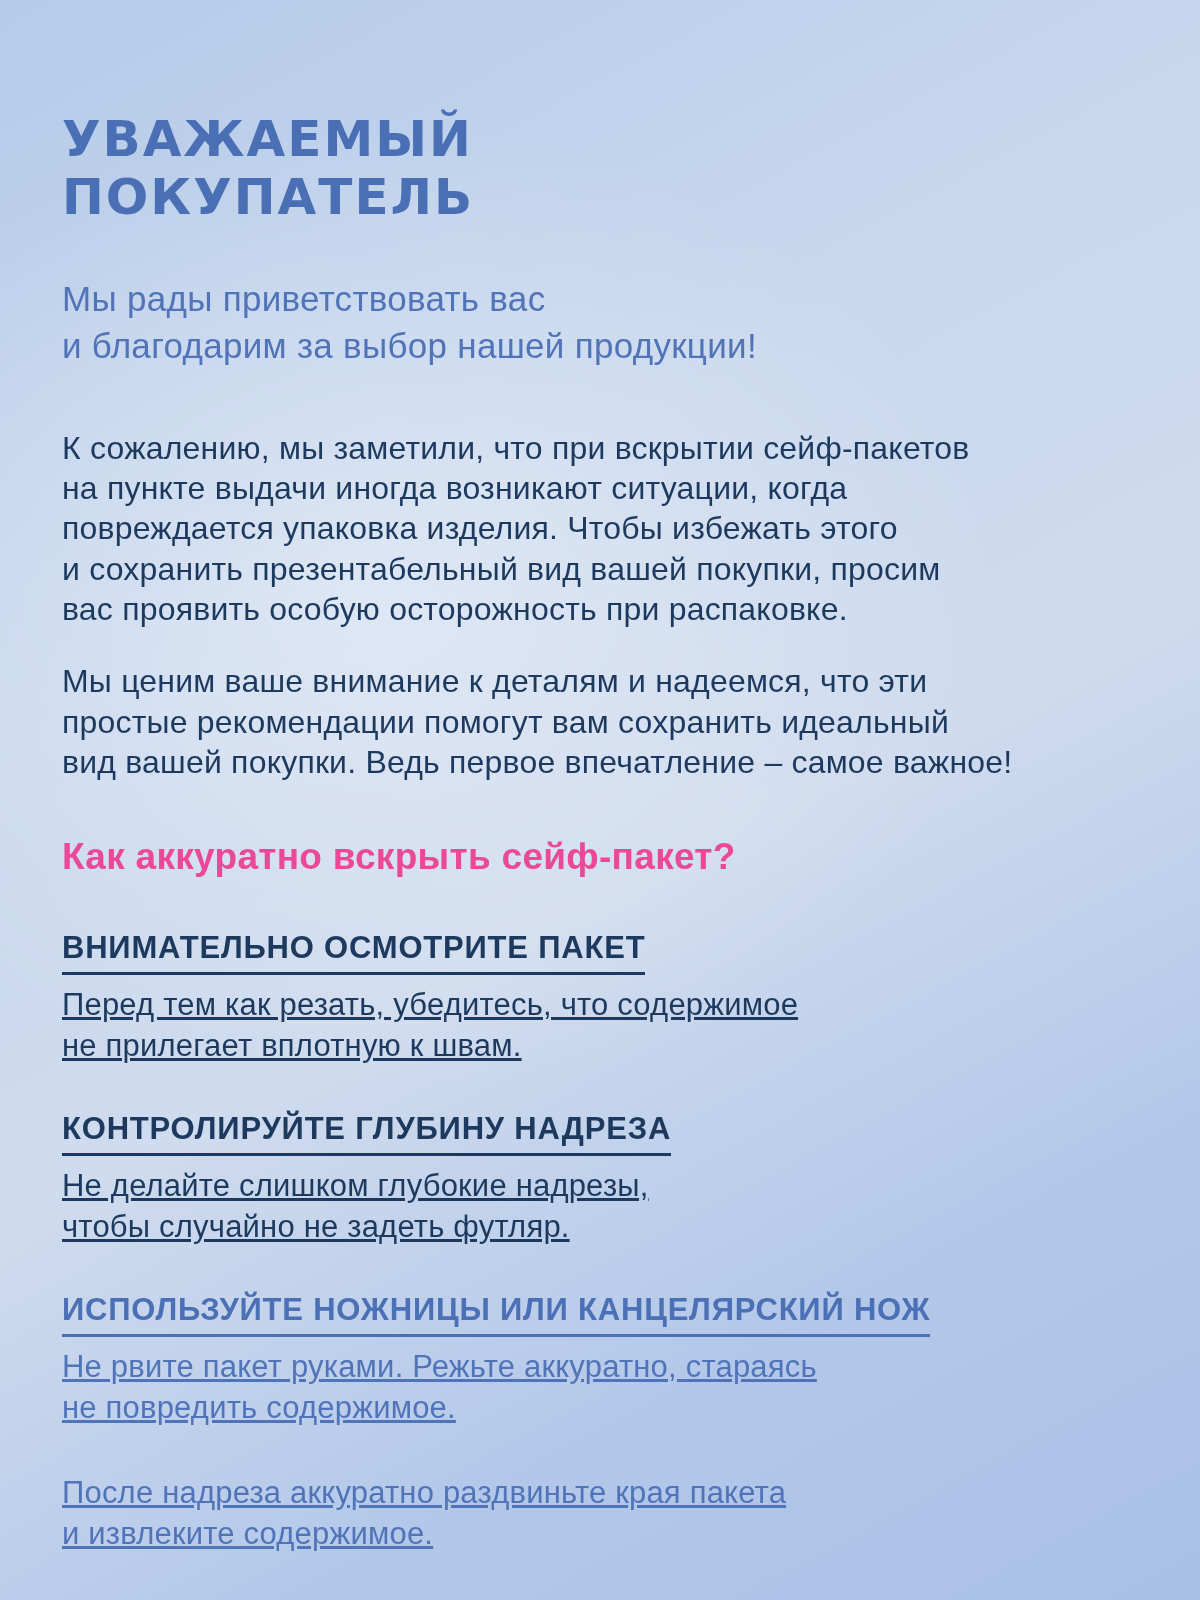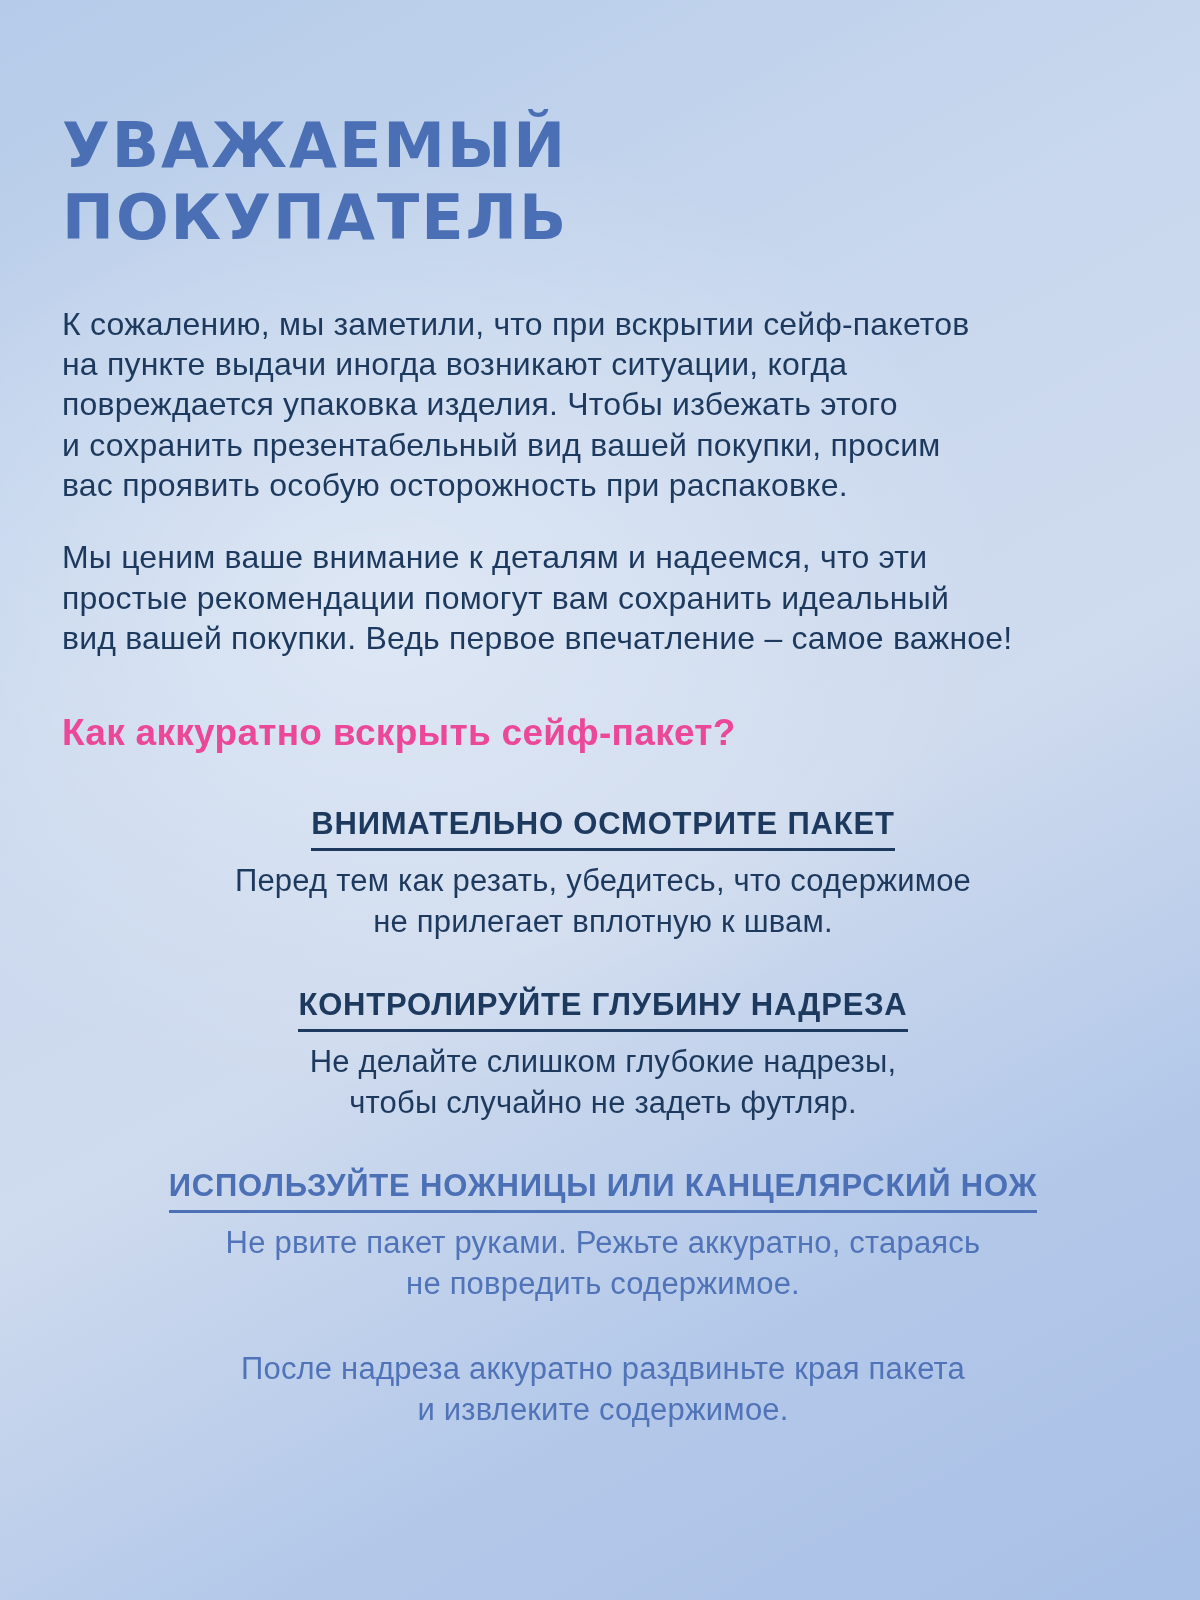--- a/index.html
+++ b/index.html
@@ -20,21 +20,21 @@
     width: 1200px;
     height: 1600px;
     padding: 110px 56px 40px 62px;
   }
   .pre {
     white-space: pre-line;
   }
   .title {
     font-family: "DejaVu Sans", sans-serif;
     font-weight: bold;
-    font-size: 62px;
+    font-size: 50px;
     line-height: 1.16;
     letter-spacing: 2px;
     color: #4a6fb4;
     margin: 0 0 50px 0;
   }
   .subtitle {
     font-size: 35px;
     line-height: 1.34;
     color: #5173b8;
     margin: 0 0 58px 0;
@@ -51,49 +51,51 @@
     margin-bottom: 32px;
   }
   .question {
     font-size: 37px;
     color: #ec4899;
     margin: 54px 0 52px 0;
     letter-spacing: 0.3px;
   }
   .section {
     margin-bottom: 44px;
-    text-align: center;
   }
   .section-heading {
     display: inline-block;
     font-weight: bold;
     font-size: 31px;
     letter-spacing: 0.8px;
     padding-bottom: 6px;
     border-bottom: 3px solid currentColor;
     margin: 0 0 10px 0;
   }
   .section-body {
     font-size: 31px;
     line-height: 1.32;
     margin: 0;
     letter-spacing: 0.2px;
+    text-decoration: underline;
   }
   .tone-navy { color: #1d3a5e; }
   .tone-blue { color: #4c70b5; }
   .tone-blue-body { color: #5174b9; }
 </style>
 </head>
 <body>
 
 <div class="page">
 
   <h1 class="title pre">УВАЖАЕМЫЙ
 ПОКУПАТЕЛЬ</h1>
 
+  <p class="subtitle pre">Мы рады приветствовать вас
+и благодарим за выбор нашей продукции!</p>
 
   <p class="para first pre">К сожалению, мы заметили, что при вскрытии сейф-пакетов
 на пункте выдачи иногда возникают ситуации, когда
 повреждается упаковка изделия. Чтобы избежать этого
 и сохранить презентабельный вид вашей покупки, просим
 вас проявить особую осторожность при распаковке.</p>
 
   <p class="para pre">Мы ценим ваше внимание к деталям и надеемся, что эти
 простые рекомендации помогут вам сохранить идеальный
 вид вашей покупки. Ведь первое впечатление – самое важное!</p>

